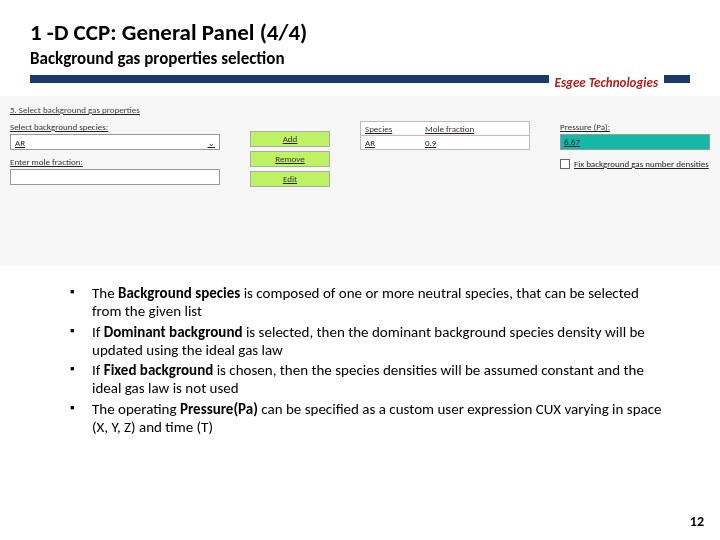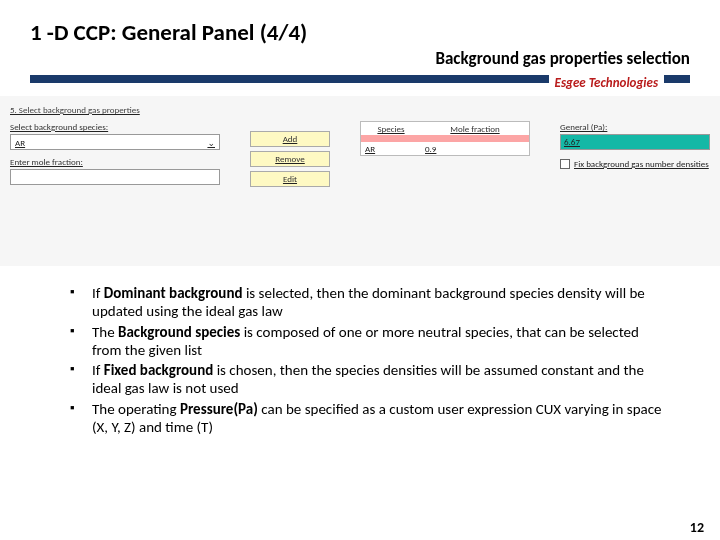--- a/index.html
+++ b/index.html
@@ -19,21 +19,20 @@
     font-size: 23px;
     font-weight: 700;
     color: #000;
     margin-bottom: 2px;
   }
   .subtitle {
     font-size: 17px;
     font-weight: 700;
     color: #000;
     margin-bottom: 6px;
-    text-align: right;
   }
   .rule-row {
     display: flex;
     gap: 6px;
     margin-bottom: 6px;
   }
   .rule-left {
     height: 8px;
     background: #1a3a6a;
     flex: 1;
@@ -92,39 +91,39 @@
   .chev { font-size:8px; color:#333; }
   .txt {
     border:1px solid #999;
     background:#fff;
     height:16px;
     width:100%;
     padding:0 3px;
     font-size:9px;
   }
   .btn {
-    background:#fef9c3;
+    background:#bef264;
     border:1px solid #aaa;
     text-align:center;
     font-size:9px;
     height:16px;
     line-height:14px;
     color:#333;
   }
   .tbl {
     border:1px solid #bbb;
     background:#fff;
     font-size:9px;
   }
   .tbl .hdr, .tbl .row {
     display:flex;
   }
   .tbl .c1 { width:60px; padding:1px 4px;}
   .tbl .c2 { flex:1; padding:1px 4px;}
-  .tbl .hdr { color:#333; border-bottom:7px solid #fca5a5;text-align:center;}
+  .tbl .hdr { color:#333; border-bottom:1px solid #fca5a5;}
   .pressure-box {
     border:1px solid #999;
     background:#14b8a6;
     height:16px;
     width:100%;
     padding:0 3px;
     font-size:9px;
     line-height:14px;
     margin-bottom:8px;
   }
@@ -148,21 +147,21 @@
     content: "▪";
     position: absolute;
     left: 0;
     top: 0;
     font-size: 13px;
     color: #000;
   }
   .pagenum {
     position: absolute;
     right: 16px;
-    bottom: 4px;
+    bottom: 10px;
     font-weight: 700;
     font-size: 14px;
     color: #000;
   }
 </style>
 </head>
 <body>
 
 <div class="slide">
   <div class="title">1 -D CCP: General Panel (4/4)</div>
@@ -200,38 +199,38 @@
             <div class="c1">Species</div>
             <div class="c2">Mole fraction</div>
           </div>
           <div class="row">
             <div class="c1">AR</div>
             <div class="c2">0.9</div>
           </div>
         </div>
       </div>
       <div class="col-right">
-        <div class="field-label">General (Pa):</div>
+        <div class="field-label">Pressure (Pa):</div>
         <div class="pressure-box">6.67</div>
         <div class="cbwrap">
           <span class="cb"></span>
           <span>Fix background gas number densities</span>
         </div>
       </div>
     </div>
   </div>
 
   <ul class="bullets">
     <li>
+      <span>The </span><b>Background species</b><span> is composed of one or more neutral species, that can be selected from the given list</span>
+    </li>
+    <li>
       <span>If </span><b>Dominant background</b><span> is selected, then the dominant background species density will be updated using the ideal gas law</span>
     </li>
     <li>
-      <span>The </span><b>Background species</b><span> is composed of one or more neutral species, that can be selected from the given list</span>
-    </li>
-    <li>
       <span>If </span><b>Fixed background</b><span> is chosen, then the species densities will be assumed constant and the ideal gas law is not used</span>
     </li>
     <li>
       <span>The operating </span><b>Pressure(Pa)</b><span> can be specified as a custom user expression CUX varying in space (X, Y, Z) and time (T)</span>
     </li>
   </ul>
 
 </div>
 
 <div class="pagenum">12</div>

